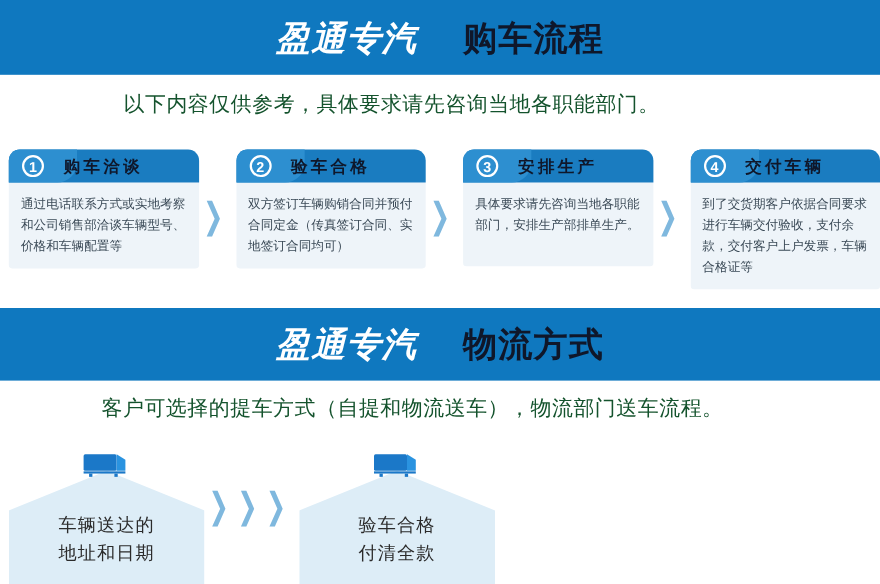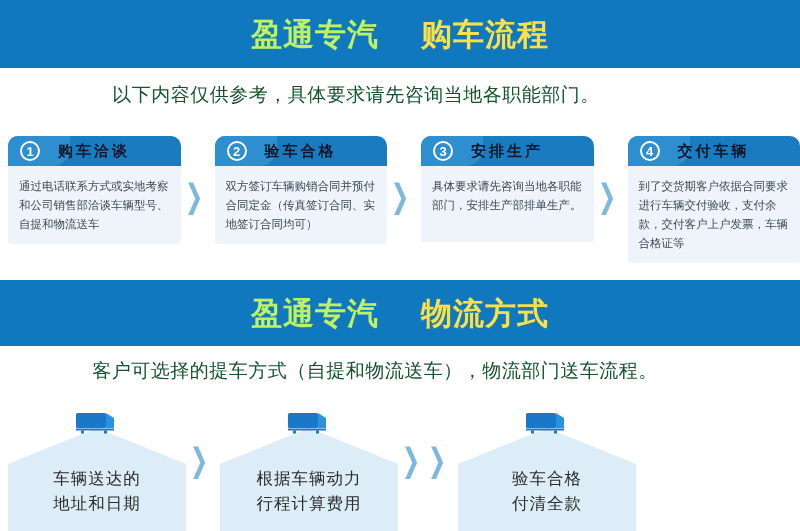--- a/index.html
+++ b/index.html
@@ -21,22 +21,22 @@
   }
   .banner-1 { top: 0; height: 68px; }
   .banner-2 { top: 280px; height: 66px; }
   .banner-title {
     font-size: 31px;
     font-weight: bold;
     letter-spacing: 1px;
     white-space: nowrap;
     line-height: 1;
   }
-  .t-yellow { color: #bef264; }
-  .t-white  { color: #fde047; margin-left: 42px; }
+  .t-yellow { color: #ffffff; font-style: italic; }
+  .t-white  { color: #0f172a; margin-left: 42px; }
 
   
   .subtitle {
     position: absolute; left: 0; width: 712px;
     text-align: center;
     color: #14532d;
     font-size: 19px;
     letter-spacing: 0.5px;
   }
   .subtitle-1 { top: 82px; }
@@ -177,21 +177,21 @@
   <div class="subtitle subtitle-1">以下内容仅供参考，具体要求请先咨询当地各职能部门。</div>
 
   <div class="steps">
 
     <div class="step-card">
       <div class="step-head">
         <div class="step-head-shade"></div>
         <div class="step-num">1</div>
         <div class="step-title">购车洽谈</div>
       </div>
-      <div class="step-body">通过电话联系方式或实地考察和公司销售部洽谈车辆型号、自提和物流送车</div>
+      <div class="step-body">通过电话联系方式或实地考察和公司销售部洽谈车辆型号、价格和车辆配置等</div>
     </div>
 
     <div class="chev">
         <span>❯</span>
       </div>
 
     <div class="step-card">
       <div class="step-head">
         <div class="step-head-shade"></div>
         <div class="step-num">2</div>
@@ -250,34 +250,20 @@
       <div class="pent-label">
         <div>车辆送达的</div>
         <div>地址和日期</div>
       </div>
     </div>
 
     <div class="logi-chev">
         <span>❯</span>
       </div>
 
-    <div class="logi-item">
-      <svg class="truck" viewBox="0 0 46 26">
-        <rect x="2" y="3" width="30" height="15" rx="1.5" fill="#1b78c8"></rect>
-        <path d="M32 3 L40 8 L40 18 L32 18 Z" fill="#2a93e0"></path>
-        <rect x="2" y="18.5" width="38" height="2" fill="#1b78c8"></rect>
-        <rect x="7" y="20.5" width="3" height="3" fill="#1b78c8"></rect>
-        <rect x="30" y="20.5" width="3" height="3" fill="#1b78c8"></rect>
-      </svg>
-      <div class="pent"></div>
-      <div class="pent-label">
-        <div>根据车辆动力</div>
-        <div>行程计算费用</div>
-      </div>
-    </div>
 
     <div class="logi-chev">
         <span>❯</span>
       </div>
 
 
     <div class="logi-chev">
         <span>❯</span>
       </div>
 

